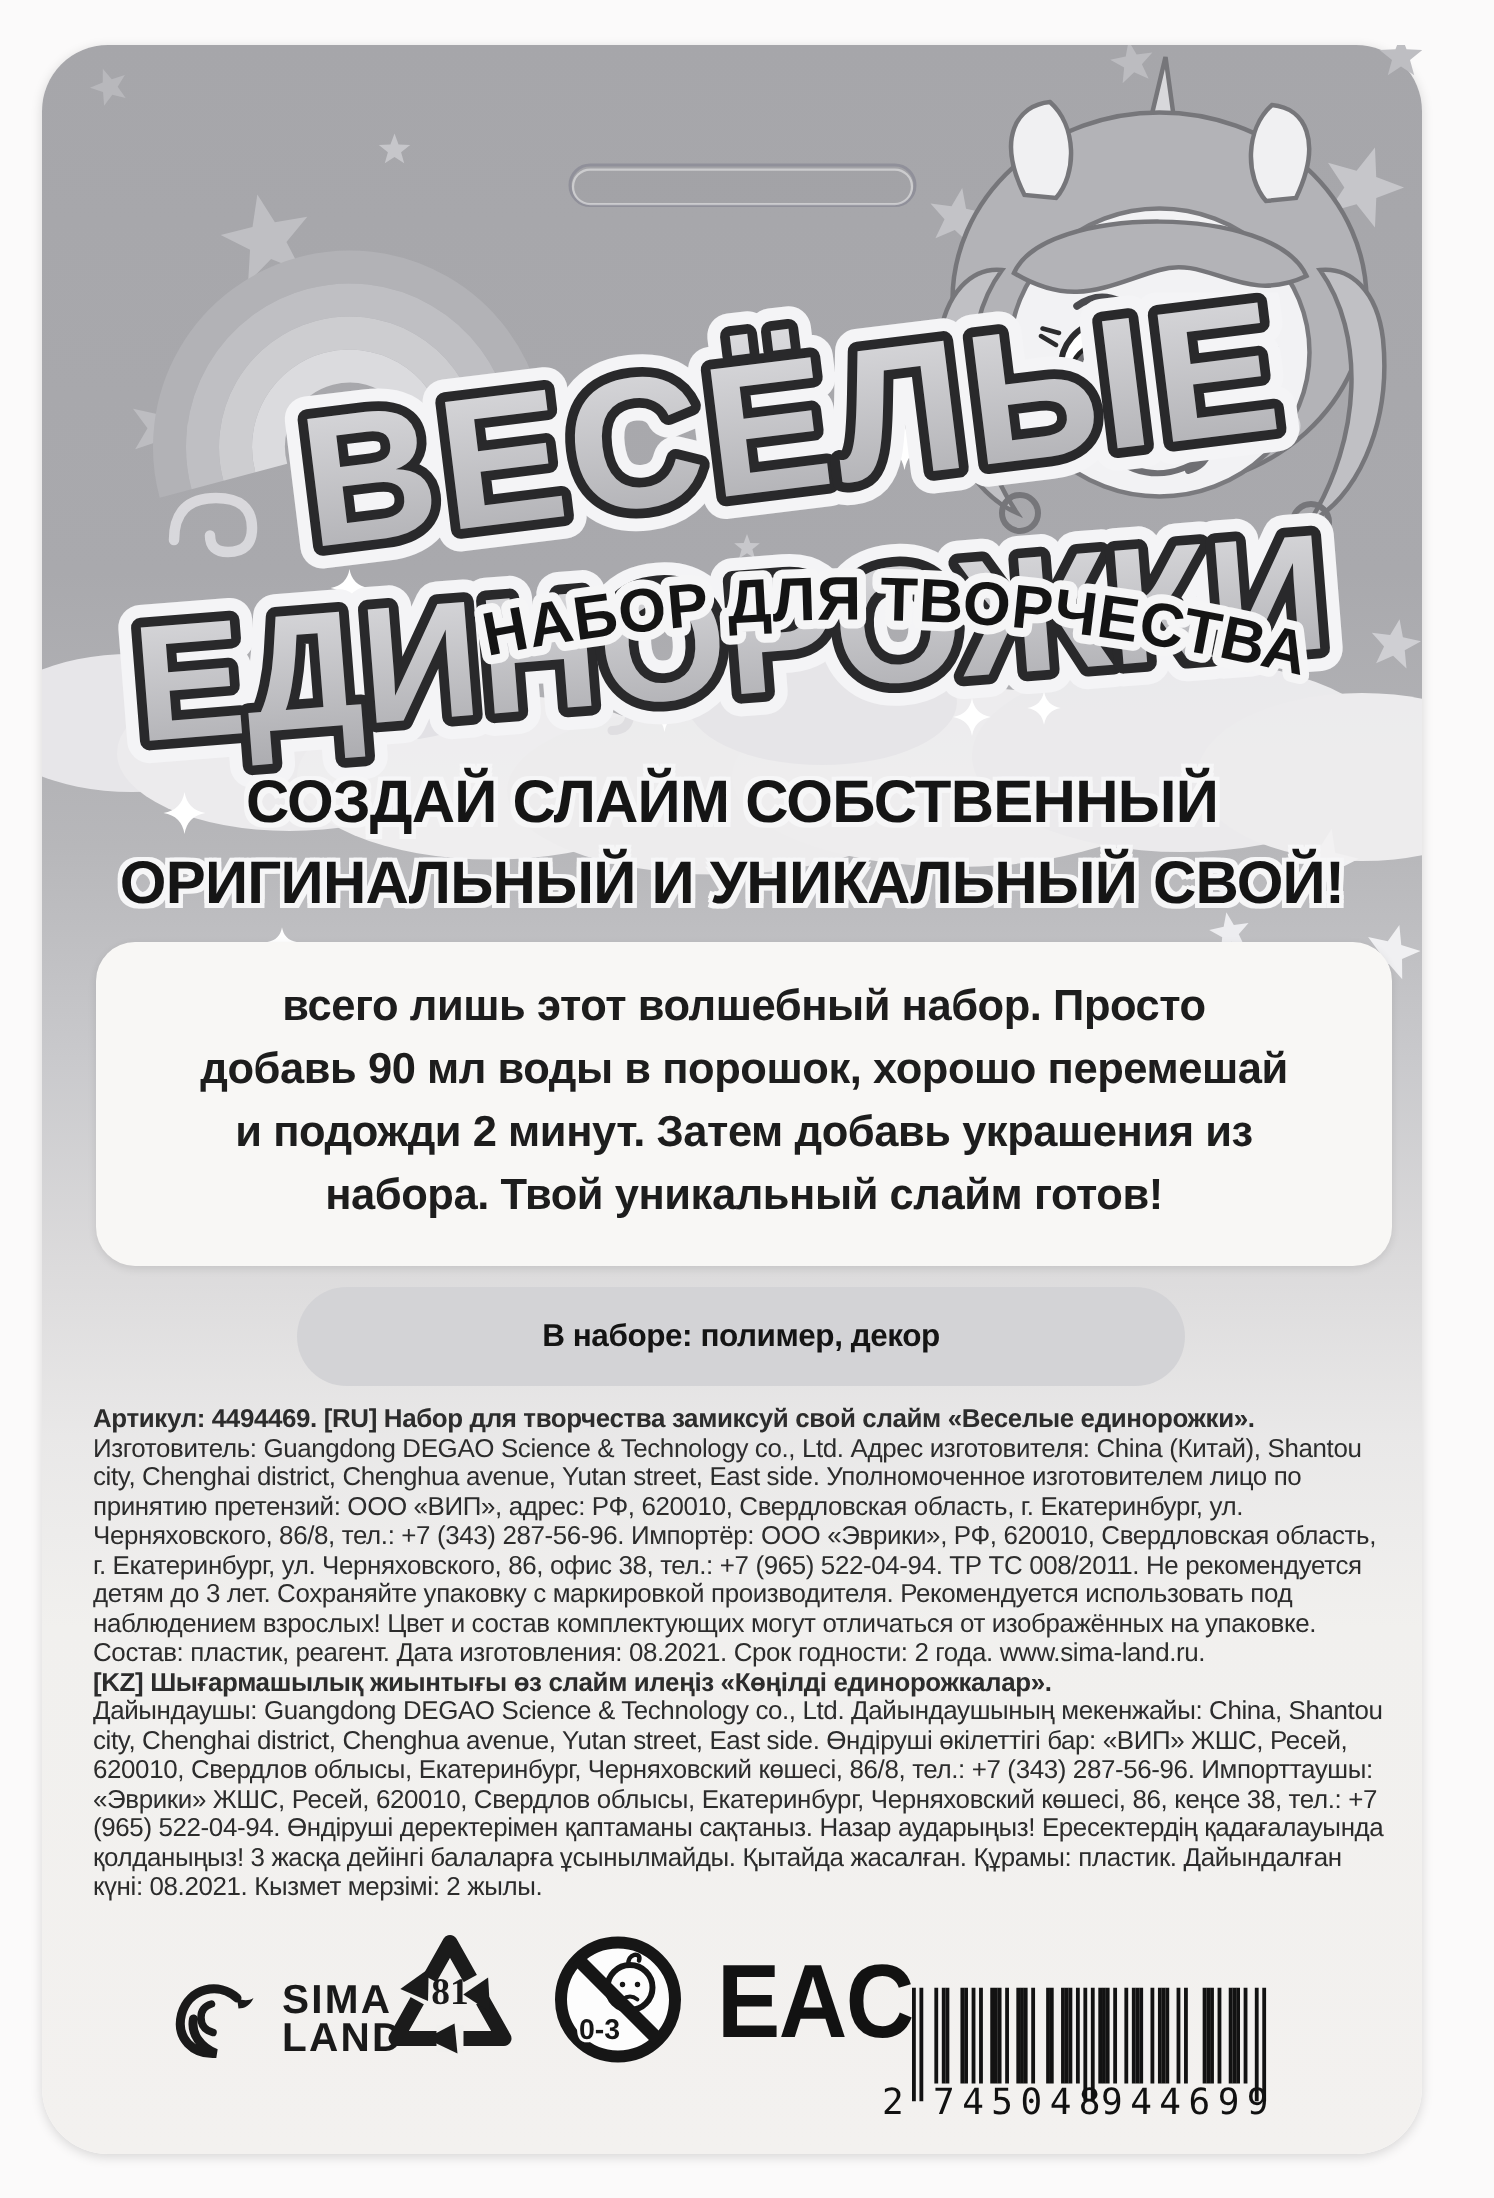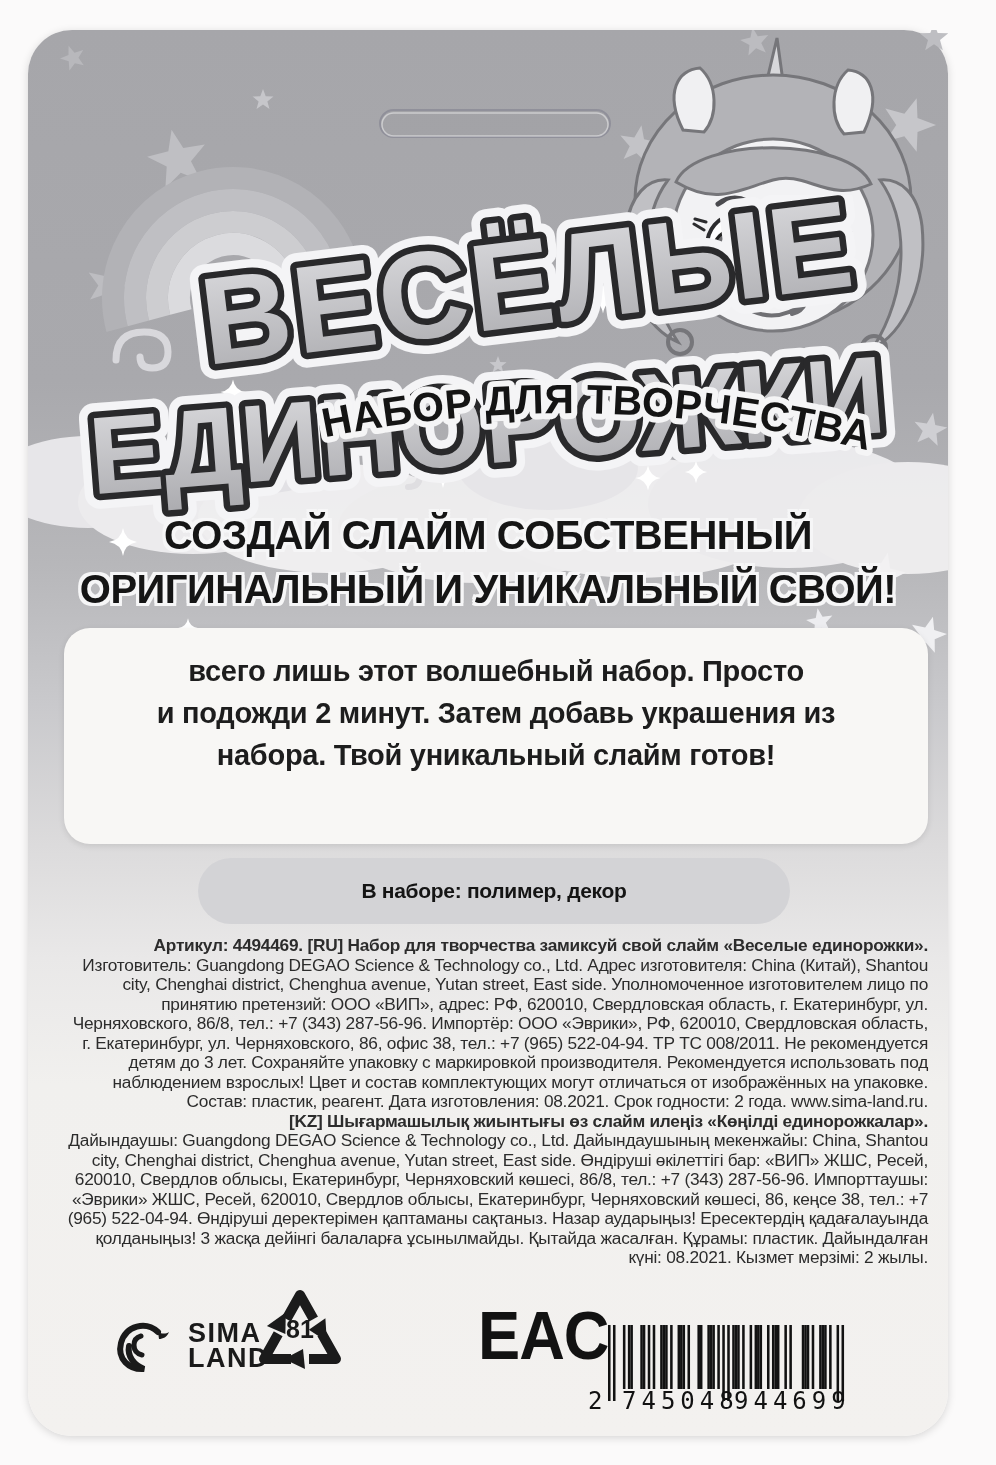--- a/index.html
+++ b/index.html
@@ -20,28 +20,28 @@
               3px 3px #f6f6f7,-3px -3px #f6f6f7,3px -3px #f6f6f7,-3px 3px #f6f6f7;}
   .instr-box{position:absolute;left:36px;top:598px;width:864px;height:216px;z-index:3;
              background:#f8f7f5;border-radius:26px;box-shadow:0 2px 6px rgba(0,0,0,.10);
              text-align:center;padding-top:22px;box-sizing:border-box;}
   .instr-line{font-weight:bold;font-size:29px;line-height:42px;color:#1d1d1d;letter-spacing:-.3px;}
   .pill{position:absolute;left:170px;top:828px;width:592px;height:66px;z-index:3;
         background:#d3d3d6;border-radius:33px;text-align:center;line-height:66px;
         font-weight:bold;font-size:21px;color:#141414;letter-spacing:-.3px;}
   .legal{position:absolute;left:34px;top:906px;width:866px;z-index:3;
          font-size:17.3px;line-height:19.5px;color:#2c2c2c;letter-spacing:-.25px;}
-  .legal p{margin:0;text-align:right;}
+  .legal p{margin:0;}
   .legal .b{font-weight:bold;}
   .legal .blk{display:block;font-weight:bold;}
   .footer{position:absolute;left:0;top:1245px;width:920px;height:161px;z-index:3;}
   .sima{position:absolute;left:84px;top:42px;display:flex;align-items:center;}
   .sima-text{margin-left:18px;font-weight:bold;font-size:27px;line-height:25px;
              letter-spacing:1.5px;color:#1a1a1a;}
-  .recycle{position:absolute;left:222px;top:6px;width:100px;height:104px;}
+  .recycle{position:absolute;left:222px;top:6px;width:100px;height:104px;font-family:Liberation Serif, serif;}
   .recycle .num{position:absolute;left:0;top:34px;width:100px;text-align:center;
                 font-weight:bold;font-size:25px;color:#1a1a1a;}
   .baby{position:absolute;left:338px;top:12px;}
   .eac{position:absolute;left:450px;top:20px;font-weight:bold;font-size:62px;color:#121212;
        letter-spacing:-1px;transform:scale(1.02,1.12);transform-origin:left top;}
   .barcode{position:absolute;left:578px;top:50px;width:240px;height:110px;}
   .bc-bars{position:absolute;left:0;top:0;}
   .bc-digits{position:absolute;left:0;top:62px;width:240px;height:30px;
              font-family:"DejaVu Sans Mono","Liberation Mono",monospace;
              font-size:24px;color:#111;}
@@ -181,20 +181,21 @@
       </g>
     </svg>
 
     <div class="headline">
       <div>СОЗДАЙ СЛАЙМ СОБСТВЕННЫЙ</div>
       <div>ОРИГИНАЛЬНЫЙ И УНИКАЛЬНЫЙ СВОЙ!</div>
     </div>
 
     <div class="instr-box">
       <div class="instr-line">всего лишь этот волшебный набор. Просто</div>
+      <div class="instr-line">добавь 90 мл воды в порошок, хорошо перемешай</div>
       <div class="instr-line">и подожди 2 минут. Затем добавь украшения из</div>
       <div class="instr-line">набора. Твой уникальный слайм готов!</div>
     </div>
 
     <div class="pill">В наборе: полимер, декор</div>
 
     <div class="legal">
       <p class="legal-p"><span class="b">Артикул: 4494469. [RU] Набор для творчества замиксуй свой слайм «Веселые единорожки».</span> <span>Изготовитель: Guangdong DEGAO Science &amp; Technology co., Ltd. Адрес изготовителя: China (Китай), Shantou city, Chenghai district, Chenghua avenue, Yutan street, East side. Уполномоченное изготовителем лицо по принятию претензий: ООО «ВИП», адрес: РФ, 620010, Свердловская область, г. Екатеринбург, ул. Черняховского, 86/8, тел.: +7 (343) 287-56-96. Импортёр: ООО «Эврики», РФ, 620010, Свердловская область, г. Екатеринбург, ул. Черняховского, 86, офис 38, тел.: +7 (965) 522-04-94. ТР ТС 008/2011. Не рекомендуется детям до 3 лет. Сохраняйте упаковку с маркировкой производителя. Рекомендуется использовать под наблюдением взрослых! Цвет и состав комплектующих могут отличаться от изображённых на упаковке. Состав: пластик, реагент. Дата изготовления: 08.2021. Срок годности: 2 года. www.sima-land.ru.</span></p>
       <p class="legal-p"><span class="blk">[KZ] Шығармашылық жиынтығы өз слайм илеңіз «Көңілді единорожкалар».</span><span>Дайындаушы: Guangdong DEGAO Science &amp; Technology co., Ltd. Дайындаушының мекенжайы: China, Shantou city, Chenghai district, Chenghua avenue, Yutan street, East side. Өндіруші өкілеттігі бар: «ВИП» ЖШС, Ресей, 620010, Свердлов облысы, Екатеринбург, Черняховский көшесі, 86/8, тел.: +7 (343) 287-56-96. Импорттаушы: «Эврики» ЖШС, Ресей, 620010, Свердлов облысы, Екатеринбург, Черняховский көшесі, 86, кеңсе 38, тел.: +7 (965) 522-04-94. Өндіруші деректерімен қаптаманы сақтаныз. Назар аударыңыз! Ересектердің қадағалауында қолданыңыз! 3 жасқа дейінгі балаларға ұсынылмайды. Қытайда жасалған. Құрамы: пластик. Дайындалған күні: 08.2021. Кызмет мерзімі: 2 жылы.</span></p>
     </div>
@@ -219,20 +220,32 @@
           <rect x="59" y="37" width="17" height="17" fill="#f1f0ee" transform="rotate(61 67.5 45.5)"></rect>
           <rect x="41" y="69" width="18" height="18" fill="#f1f0ee"></rect>
           <rect x="24" y="37" width="17" height="17" fill="#f1f0ee" transform="rotate(-61 32.5 45.5)"></rect>
           <path d="M12,0 L-9,-10 L-7,10 Z" fill="#1b1b1b" transform="translate(71,50) rotate(61)"></path>
           <path d="M12,0 L-9,-10 L-7,10 Z" fill="#1b1b1b" transform="translate(46,78) rotate(180)"></path>
           <path d="M12,0 L-9,-10 L-7,10 Z" fill="#1b1b1b" transform="translate(30,42) rotate(-61)"></path>
         </svg>
         <div class="num">81</div>
       </div>
 
+      <div class="baby">
+        <svg width="92" height="92" viewBox="0 0 92 92">
+          <circle cx="46" cy="46" r="38" fill="#fdfdfd" stroke="#161616" stroke-width="8"></circle>
+          <circle cx="54" cy="38" r="15" fill="#fdfdfd" stroke="#161616" stroke-width="4"></circle>
+          <path d="M53,23 C52,15 62,14 60,20" fill="none" stroke="#161616" stroke-width="3" stroke-linecap="round"></path>
+          <circle cx="49" cy="36" r="1.8" fill="#161616"></circle>
+          <circle cx="59" cy="36" r="1.8" fill="#161616"></circle>
+          <path d="M49,46 q5,-4 10,0" fill="none" stroke="#161616" stroke-width="2.5" stroke-linecap="round"></path>
+          <line x1="19" y1="19" x2="73" y2="73" stroke="#161616" stroke-width="9"></line>
+          <text x="20" y="72" font-size="19" font-weight="bold" fill="#161616" stroke="#fdfdfd" stroke-width="4" paint-order="stroke">0-3</text>
+        </svg>
+      </div>
 
       <div class="eac">EAC</div>
 
       <div class="barcode">
         <svg id="bc-bars" class="bc-bars" width="240" height="76" viewBox="0 0 236 76" fill="#121212">
             <rect x="0.00" y="0" width="2.54" height="76"></rect>
             <rect x="4.97" y="0" width="2.54" height="76"></rect>
             <rect x="14.91" y="0" width="2.54" height="64"></rect>
             <rect x="19.87" y="0" width="2.54" height="64"></rect>
             <rect x="22.36" y="0" width="2.54" height="64"></rect>

